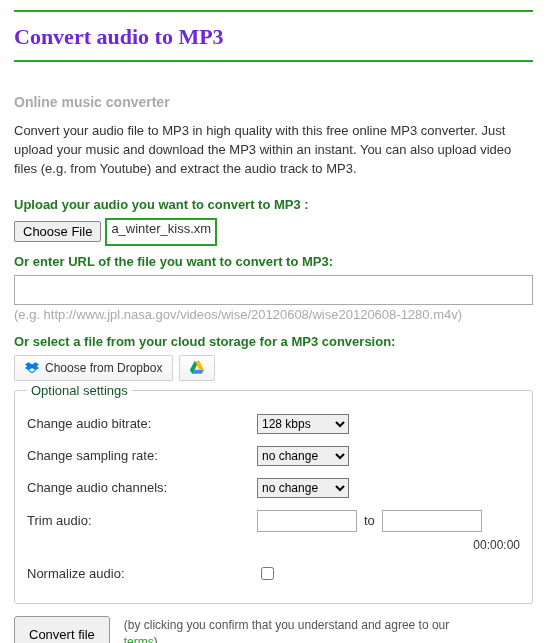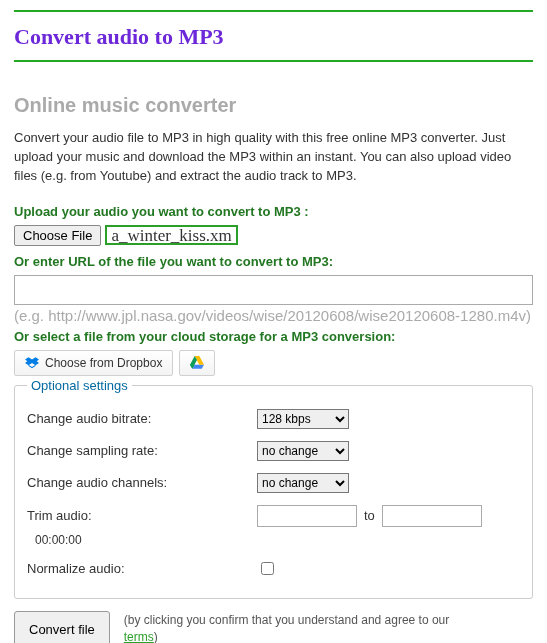--- a/index.html
+++ b/index.html
@@ -15,21 +15,21 @@
   .hr-green { height: 2px; background: #22a822; margin: 0; }
   h1 {
     font-family: Liberation Serif, serif;
     font-size: 22px;
     font-weight: bold;
     color: #6d28d9;
     margin: 12px 0 10px 0;
   }
   .subtitle {
     color: #aaa;
-    font-size: 20px;
+    font-size: 14px;
     font-weight: bold;
     margin: 32px 0 12px 0;
   }
   p.intro {
     color: #333;
     line-height: 1.45;
     margin: 0 0 18px 0;
   }
   .section-label {
     color: #227722;
@@ -44,39 +44,38 @@
     padding: 2px 8px;
     background: #efefef;
     border: 1px solid #888;
     border-radius: 2px;
     cursor: pointer;
   }
   .file-chosen {
     display: inline-block;
     border: 2px solid #2a9f2a;
     padding: 0 4px;
-    font-size: 17px;
-    color: #333;
-    height: 20px;
+    font-size: 13px;
+    color: #333;
+    height: 28px;
     line-height: 18px;
     min-width: 100px;
-    font-family: Liberation Serif, serif;
   }
   .url-input {
     width: 100%;
     height: 30px;
     border: 1px solid #aaa;
     padding: 4px 6px;
     font-size: 13px;
     margin-bottom: 2px;
   }
   .hint {
     color: #aaa;
-    font-size: 15px;
-    margin-bottom: 5px;
+    font-size: 13px;
+    margin-bottom: 12px;
   }
   .cloud-row { display:flex; gap:6px; margin-bottom: 2px; }
   .cloud-btn {
     display: inline-flex; align-items:center; gap:6px;
     border: 1px solid #d0d0d0;
     background: linear-gradient(#fff,#f3f3f3);
     padding: 5px 10px;
     font-size: 12px;
     color: #333;
     cursor: pointer;
@@ -89,21 +88,21 @@
     width: 14px; height: 14px; display:inline-block;
   }
   fieldset {
     border: 1px solid #ccc;
     border-radius: 3px;
     padding: 10px 12px 14px 12px;
     margin: 0 0 12px 0;
   }
   legend {
     font-size: 13px;
-    color: #0369a1;
+    color: #14532d;
     padding: 0 4px;
   }
   .opt-row {
     display: flex;
     align-items: center;
     padding: 6px 0;
   }
   .opt-label {
     width: 230px;
     color: #333;
@@ -117,21 +116,21 @@
     min-width: 92px;
   }
   .trim-input {
     width: 100px;
     height: 22px;
     border: 1px solid #aaa;
     padding: 2px 4px;
     font-size: 12px;
   }
   .to-label { margin: 0 7px; font-size: 13px; }
-  .timecode { font-size: 12px; color: #333; margin: 0 0 6px 8px; padding-left: 0; }
+  .timecode { font-size: 12px; color: #333; margin: 0 0 6px 1px; padding-left: 0; text-align: right; }
   .convert-row { display:flex; align-items:center; gap:14px; }
   .btn-convert {
     font-family: Arial, sans-serif;
     font-size: 13px;
     padding: 10px 14px;
     background: #f0f0f0;
     border: 1px solid #999;
     border-radius: 3px;
     cursor: pointer;
   }

